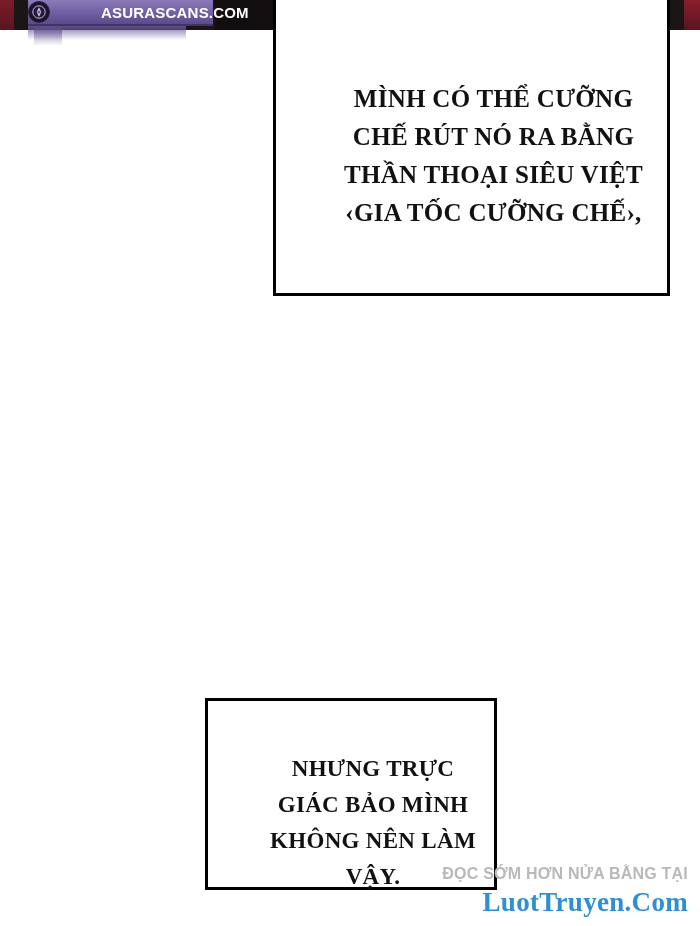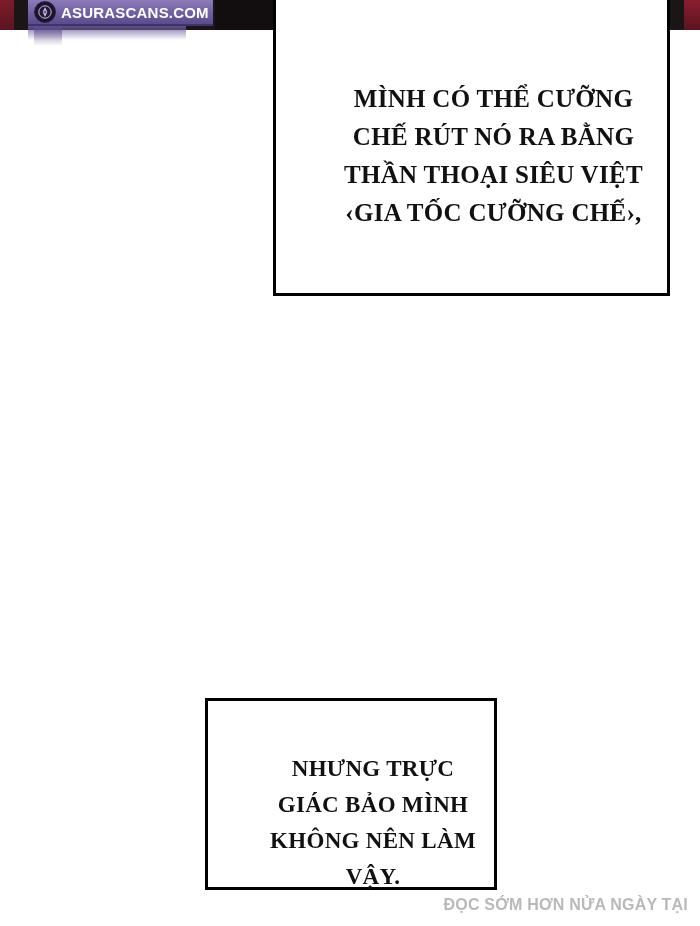--- a/index.html
+++ b/index.html
@@ -64,22 +64,23 @@
   .watermark {
     position: absolute;
     left: 28px;
     top: 0;
     width: 185px;
     height: 26px;
     background: linear-gradient(180deg, #8b7bb8 0%, #6f5fa3 55%, #5b4b8c 100%);
     border-bottom: 2px solid #3f3468;
     display: flex;
     align-items: center;
-    padding-left: 6px;
+    padding-left: 0;
     box-sizing: border-box;
+    gap: 46px;
   }
   .wm-logo {
     width: 20px;
     height: 20px;
     border-radius: 50%;
     background: radial-gradient(circle at 50% 50%, #2a1f3d 0%, #1a1228 70%);
     border: 1px solid #2b2142;
     display: flex;
     align-items: center;
     justify-content: center;
@@ -215,16 +216,17 @@
 
   <div class="bubble" id="bubble-top">
     <div class="bubble-text">MÌNH CÓ THỂ CƯỠNG CHẾ RÚT NÓ RA BẰNG THẦN THOẠI SIÊU VIỆT ‹GIA TỐC CƯỠNG CHẾ›,</div>
   </div>
 
   <div class="bubble" id="bubble-bottom">
     <div class="bubble-text">NHƯNG TRỰC GIÁC BẢO MÌNH KHÔNG NÊN LÀM VẬY.</div>
   </div>
 
   <div class="promo">
-    <div class="promo-line1">ĐỌC SỚM HƠN NỬA NGÀY TẠI</div>
+    <div class="promo-line1">ĐỌC SỚM HƠN NỬA BẰNG TẠI</div>
+    <div class="promo-brand">LuotTruyen.Com</div>
   </div>
 
 </div>
 
 </body></html>

